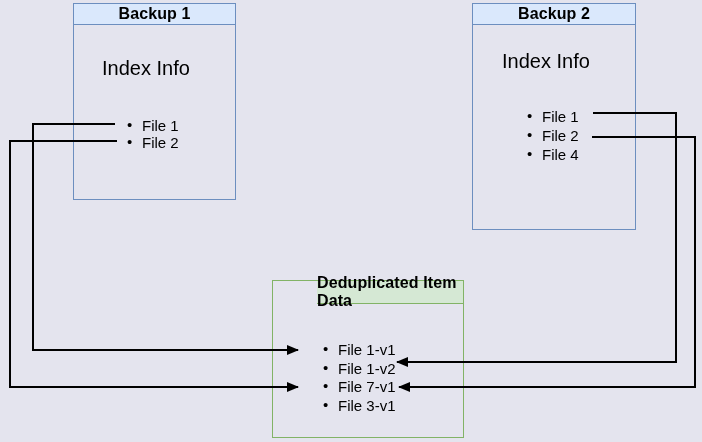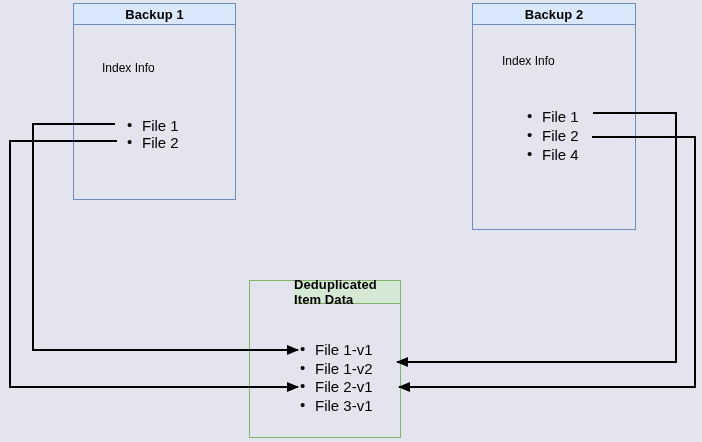--- a/index.html
+++ b/index.html
@@ -22,29 +22,29 @@
   }
   .box.blue  { border-color: #6c8ebf; }
   .box.green { border-color: #82b366; }
   .box-title {
     box-sizing: border-box;
     width: 100%;
     border-bottom: 1px solid;
     display: flex;
     align-items: center;
     justify-content: center;
-    font-size: 13px;
+    font-size: 16px;
     font-weight: bold;
     letter-spacing: 0.1px;
   }
   .blue .box-title  { background: #dae8fc; border-color: #6c8ebf; height: 21px; }
   .green .box-title { background: #d5e8d4; border-color: #82b366; height: 23px; }
   .subtitle {
     position: absolute;
-    font-size: 12px;
+    font-size: 20px;
     line-height: 18px;
   }
   ul.file-list {
     position: absolute;
     margin: 0;
     padding: 0;
     list-style: none;
     font-size: 15px;
   }
   ul.file-list li {
@@ -86,26 +86,26 @@
   <div class="box blue" style="left:472px; top:3px; width:164px; height:227px;">
     <div class="box-title">Backup 2</div>
     <div class="subtitle" style="left:29px; top:48px;">Index Info</div>
     <ul class="file-list rows19" style="left:54px; top:103px;">
       <li>File 1</li>
       <li>File 2</li>
       <li>File 4</li>
     </ul>
   </div>
 
-  <div class="box green" style="left:249px; top:280px; width:152px; height:158px;padding-left:44px;">
+  <div class="box green" style="left:272px; top:280px; width:192px; height:158px;padding-left:44px;">
     <div class="box-title">Deduplicated Item Data</div>
     <ul class="file-list rows185" style="left:50px; top:60px;">
       <li>File 1-v1</li>
       <li>File 1-v2</li>
-      <li>File 2-v1</li>
+      <li>File 7-v1</li>
       <li>File 3-v1</li>
     </ul>
   </div>
 
   <svg class="connectors" viewBox="0 0 702 442" xmlns="http://www.w3.org/2000/svg">
     <defs>
       <marker id="arrow" viewBox="0 0 12 10" refX="11" refY="5" markerWidth="12" markerHeight="10" markerUnits="userSpaceOnUse" orient="auto">
         <path d="M0,0 L12,5 L0,10 Z" fill="#000"></path>
       </marker>
     </defs>

